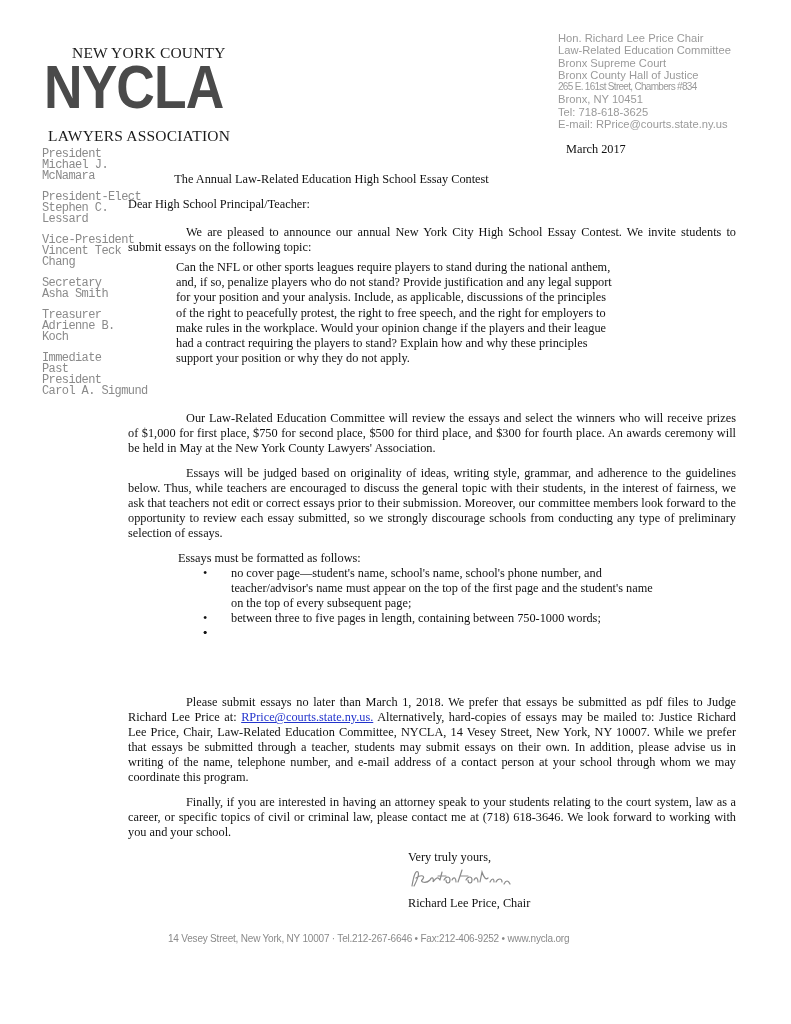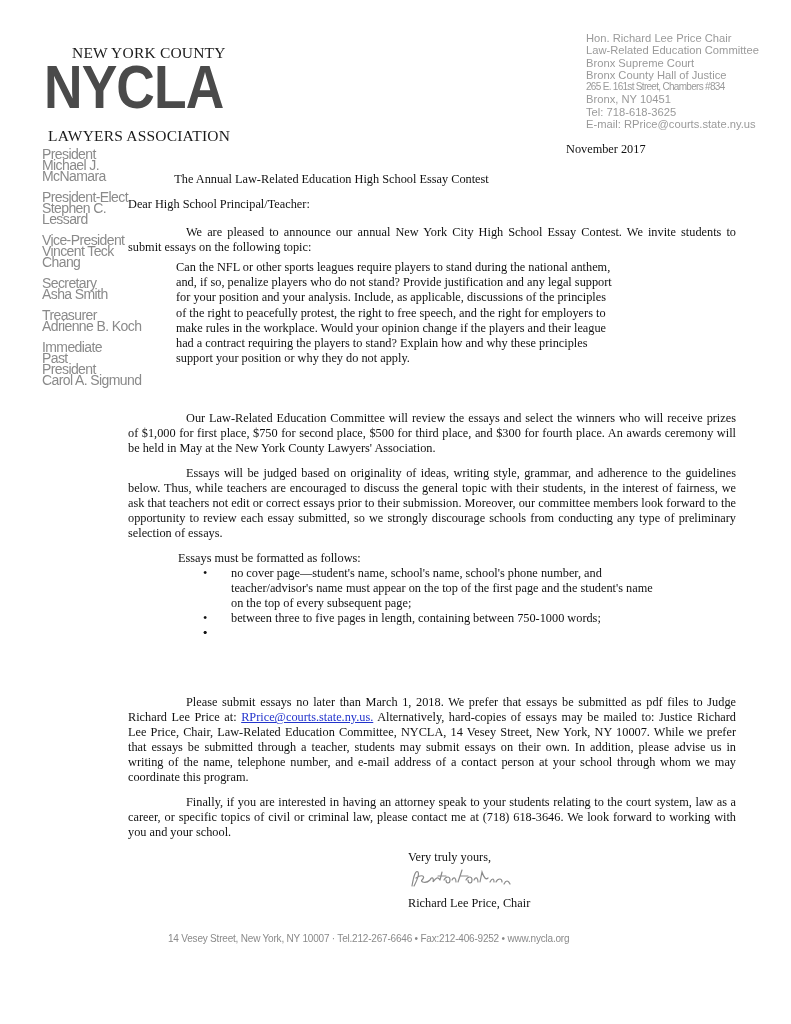--- a/index.html
+++ b/index.html
@@ -10,27 +10,27 @@
     
     .logo-top { left: 48px; top: 44px; font-size: 15.5px; letter-spacing: 0.2px; color: #1a1a1a;
                 font-family: "Liberation Serif", serif; margin-left: 24px; }
     .logo-main { left: 44px; top: 56px; font-family: "Liberation Sans", "DejaVu Sans", sans-serif;
                  font-weight: bold; font-size: 62px; line-height: 62px; color: #4a4a4a;
                  letter-spacing: -1px; transform: scaleX(0.86); transform-origin: left top; }
     .logo-bottom { left: 48px; top: 127px; font-size: 15.5px; letter-spacing: 0.2px; color: #1a1a1a; }
 
     
     .officers { left: 42px; top: 149px; width: 100px;
-                font-family: Liberation Sans, sans-serif;
-                font-size: 14px; line-height: 11px; color: #8a8a8a; letter-spacing: -0.6px; }
+                font-family: Liberation Mono, monospace;
+                font-size: 12px; line-height: 11px; color: #8a8a8a; letter-spacing: -0.6px; }
     .officer { margin-bottom: 10px; }
 
     
     .return-addr { left: 558px; top: 32px; font-family: "Liberation Sans", "DejaVu Sans", sans-serif;
-                   font-size: 11.2px; line-height: 12.3px; color: #9a9a9a; margin-left: 28px; }
+                   font-size: 11.2px; line-height: 12.3px; color: #9a9a9a; }
     .return-addr div { white-space: nowrap; }
     .return-addr .tight { letter-spacing: -0.7px; font-size: 10px; }
 
     .date { left: 566px; top: 142px; font-size: 12.5px; color: #111; }
 
     .letter { font-size: 12.3px; line-height: 15px; color: #111; }
     .title-line { left: 0; width: 639px; top: 172px; text-align: center; }
     .title-line span { margin-left: 24px; }
     .salutation { left: 128px; top: 197px; }
     .para { left: 128px; width: 608px; text-align: justify; }
@@ -93,21 +93,21 @@
   <div>Hon. Richard Lee Price Chair</div>
   <div>Law-Related Education Committee</div>
   <div>Bronx Supreme Court</div>
   <div>Bronx County Hall of Justice</div>
   <div class="tight">265 E. 161st Street, Chambers #834</div>
   <div>Bronx, NY 10451</div>
   <div>Tel: 718-618-3625</div>
   <div>E-mail: RPrice@courts.state.ny.us</div>
 </div>
 
-<div class="abs date letter">November 2017</div>
+<div class="abs date letter">March 2017</div>
 
 <div class="abs title-line letter">
   <span>The Annual Law-Related Education High School Essay Contest</span>
 </div>
 
 <div class="abs salutation letter">Dear High School Principal/Teacher:</div>
 
 <div class="abs para indent p1 letter">We are pleased to announce our annual New York City High School Essay Contest.  We invite students to submit essays on the following topic:</div>
 
 <div class="abs topic letter">Can the NFL or other sports leagues require players to stand during the national anthem, and, if so, penalize players who do not stand?  Provide justification and any legal support for your position and your analysis.  Include, as applicable, discussions of the principles of the right to peacefully protest, the right to free speech, and the right for employers to make rules in the workplace.  Would your opinion change if the players and their league had a contract requiring the players to stand?  Explain how and why these principles support your position or why they do not apply.</div>

